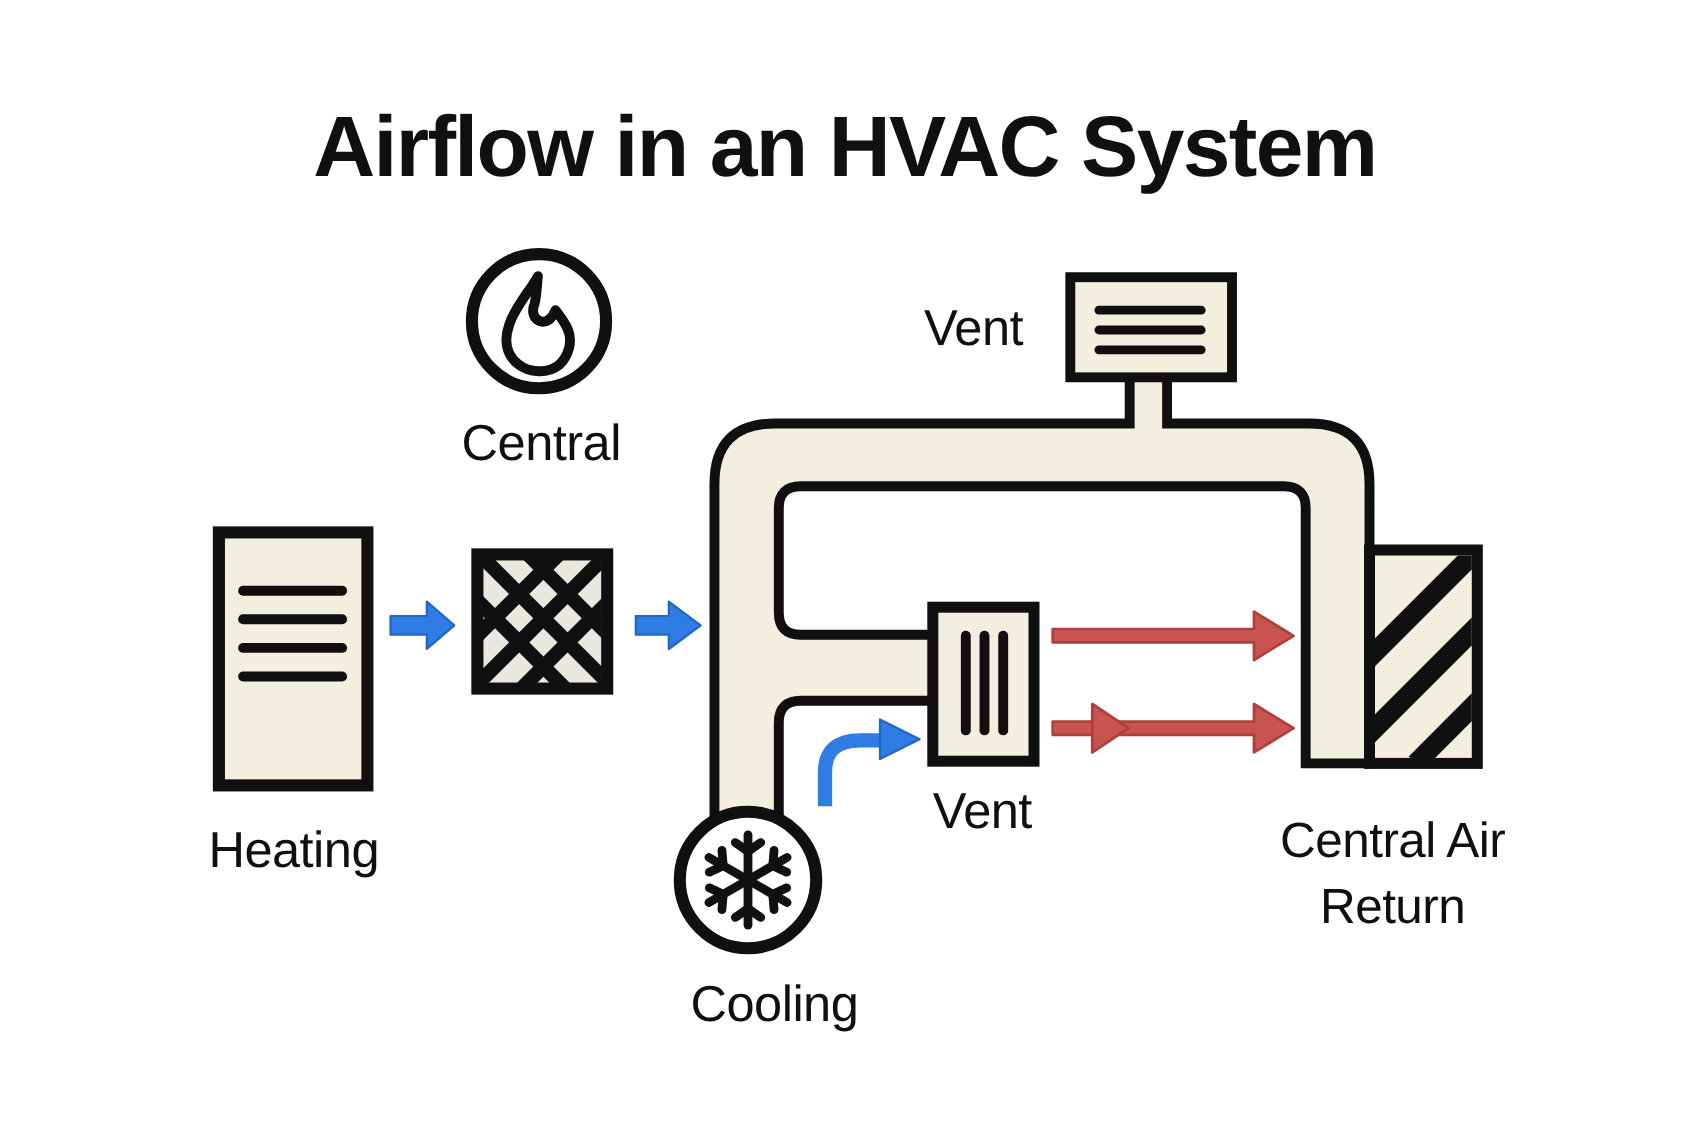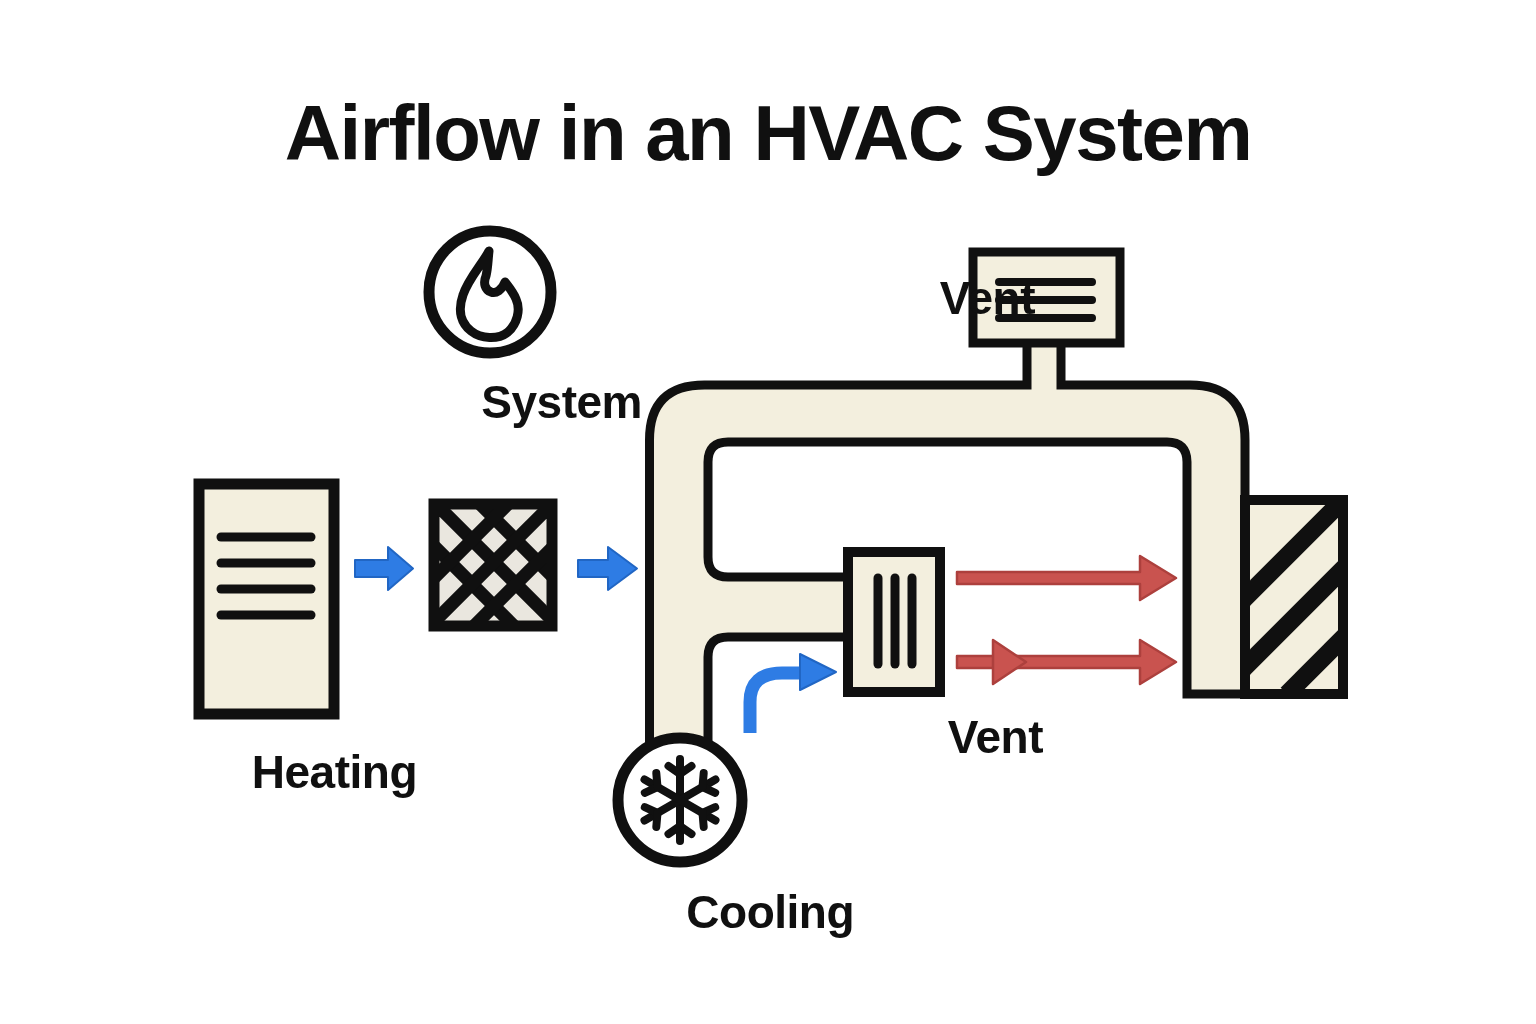--- a/index.html
+++ b/index.html
@@ -4,21 +4,21 @@
 <style>
   html,body{margin:0;padding:0;background:#fff;}
   #stage{
     position:relative;width:1536px;height:1024px;overflow:hidden;
     background:var(--background,#fff);
     font-family:"Liberation Sans","DejaVu Sans",sans-serif;
   }
   #diagram-svg{position:absolute;left:0;top:0;}
   .label{
     position:absolute;color:var(--outline,#101010);
-    font-weight:700;font-size:46px;text-align:right;line-height:1.15;
+    font-weight:400;font-size:46px;text-align:center;line-height:1.15;
     letter-spacing:-0.5px;white-space:nowrap;
   }
   .label.wrap{white-space:normal;line-height:1.34;}
   #title{
     position:absolute;left:0;right:0;top:88px;text-align:center;
     color:var(--outline,#101010);font-weight:700;font-size:78px;letter-spacing:-1.5px;
   }
 </style>
 </head>
 <body>
@@ -130,24 +130,25 @@
 
     <g style="fill:var(--arrow-red);stroke:var(--arrow-red-edge);stroke-width:2.5;stroke-linejoin:round">
       <path d="M 957 572 L 1140 572 L 1140 556 L 1176 578 L 1140 600 L 1140 584 L 957 584 Z"></path>
       <path d="M 957 656 L 1140 656 L 1140 640 L 1176 662 L 1140 684 L 1140 668 L 957 668 Z"></path>
       <path d="M 993 640 L 1026 662 L 993 684 Z"></path>
     </g>
   </svg>
 
   <div id="title">Airflow in an HVAC System</div>
 
-  <div class="label" style="left:342px;top:376px;width:300px">System</div>
+  <div class="label" style="left:342px;top:376px;width:300px">Central</div>
 
   <div class="label" style="left:117px;top:746px;width:300px">Heating</div>
 
 
   <div class="label" style="left:554px;top:886px;width:300px">Cooling</div>
 
   <div class="label" style="left:735px;top:272px;width:300px">Vent</div>
 
   <div class="label" style="left:743px;top:711px;width:300px">Vent</div>
 
+  <div class="label wrap" style="left:1136px;top:734px;width:260px;font-size:45px">Central Air Return</div>
 </div>
 
 </body></html>

